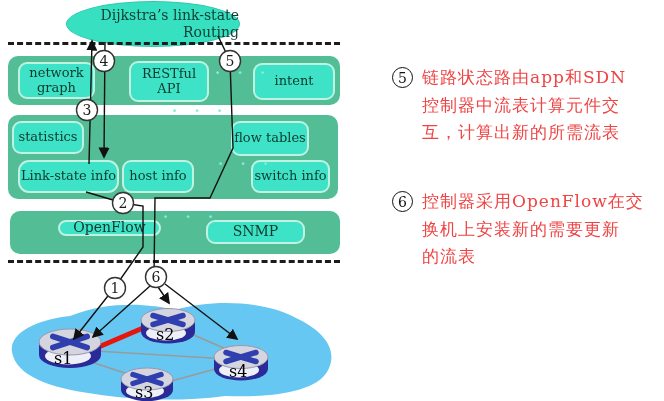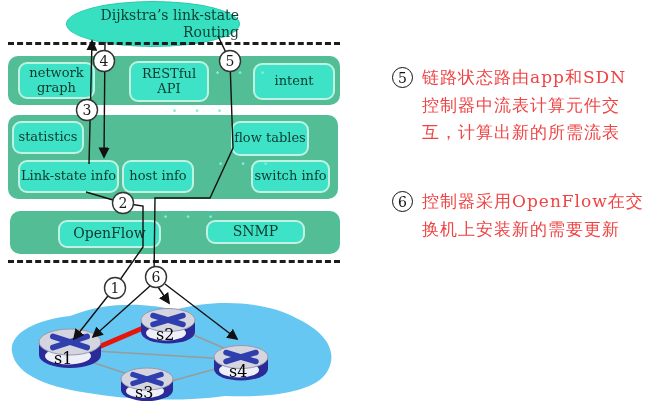--- a/index.html
+++ b/index.html
@@ -30,24 +30,24 @@
     background:#3ee2c6;border:2px solid #bff2e2;border-radius:9px;
     color:#0d3a2d;font-size:13px;line-height:1.12;text-align:center;
     display:flex;align-items:center;justify-content:center;
     box-sizing:border-box;
   }
   .b-netgraph{left:18px;top:62px;width:77px;height:37px;}
   .b-restapi{left:129px;top:61px;width:80px;height:41px;}
   .b-intent{left:253px;top:63px;width:82px;height:37px;}
   .b-stat{left:12px;top:121px;width:72px;height:33px;}
   .b-flowt{left:231px;top:121px;width:78px;height:35px;}
-  .b-lsinfo{left:18px;top:160px;width:101px;height:33px;}
+  .b-lsinfo{left:18px;top:160px;width:101px;height:33px;border-radius:11px;}
   .b-hostinfo{left:122px;top:160px;width:72px;height:33px;}
   .b-swinfo{left:251px;top:160px;width:79px;height:33px;}
-  .b-openflow{left:58px;top:220px;width:103px;height:28px;font-size:14px;}
+  .b-openflow{left:58px;top:220px;width:103px;height:16px;font-size:14px;}
   .b-snmp{left:206px;top:220px;width:99px;height:24px;font-size:14px;}
   
   .dots{color:#7feeda;font-size:15px;font-weight:bold;letter-spacing:6px;line-height:1;}
   .dots1{left:215px;top:66px;}
   .dots2{left:172px;top:104px;}
   .dots3{left:218px;top:157px;}
   .dots4{left:163px;top:210px;}
   
   #overlay{left:0;top:0;width:664px;height:401px;pointer-events:none;}
   #overlay text{font-family:"DejaVu Serif","Liberation Serif",serif;}
@@ -217,14 +217,15 @@
     <div>控制器中流表计算元件交</div>
     <div>互，计算出新的所需流表</div>
   </div>
 </div>
 
 <div class="abs note note6">
   <span class="badge">6</span>
   <div class="note-text">
     <div>控制器采用OpenFlow在交</div>
     <div>换机上安装新的需要更新</div>
+    <div>的流表</div>
   </div>
 </div>
 
 </body></html>

